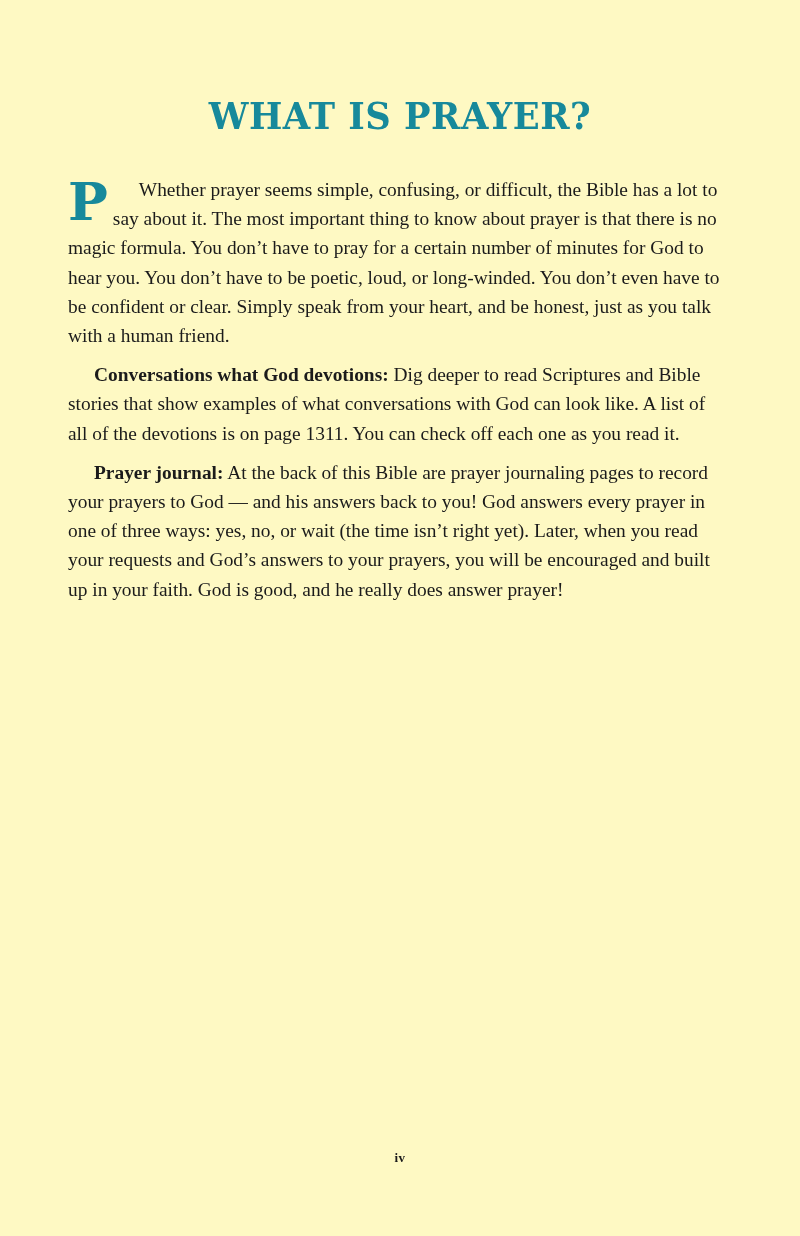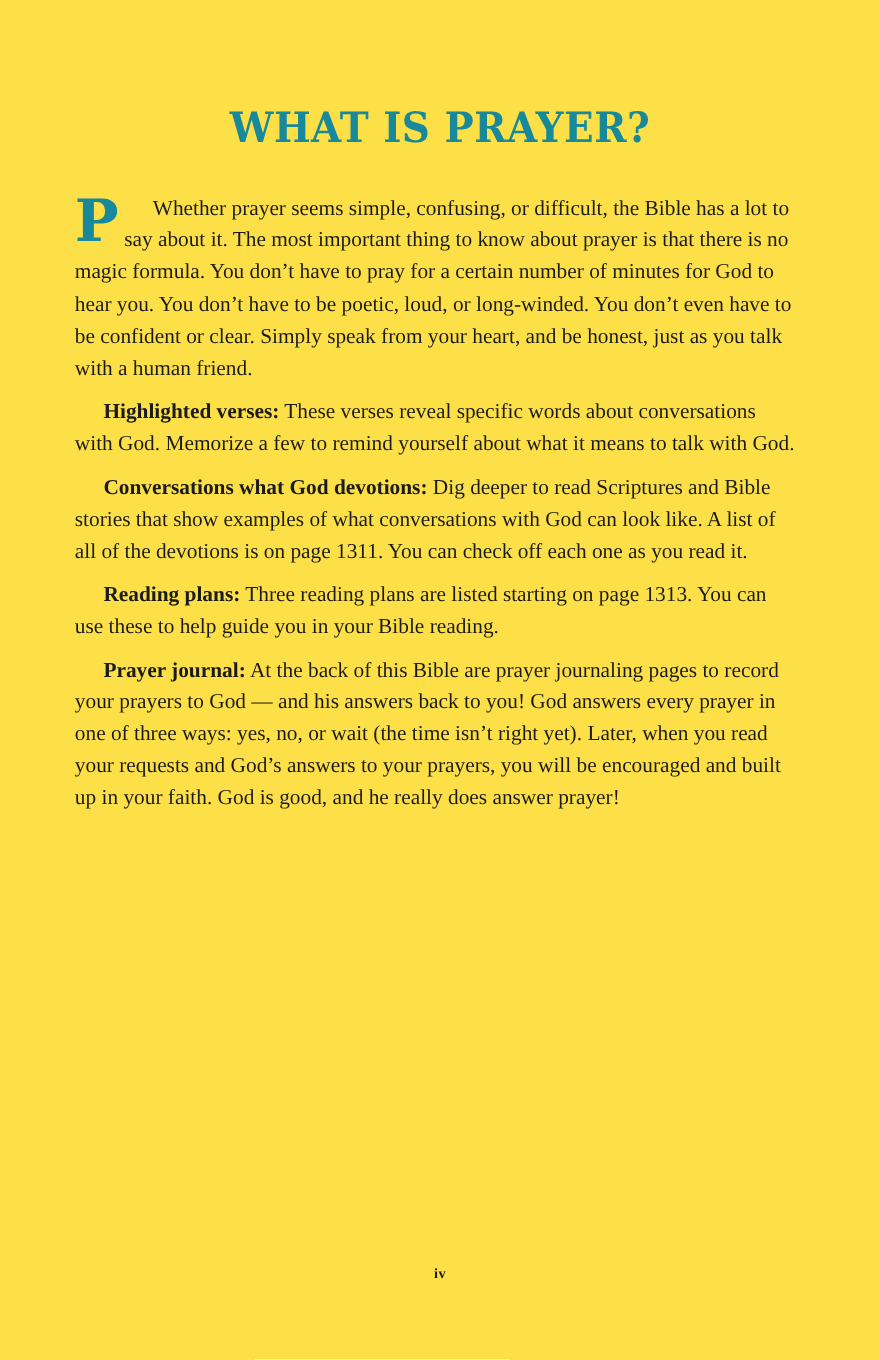--- a/index.html
+++ b/index.html
@@ -5,21 +5,21 @@
   html, body {
     margin: 0;
     padding: 0;
     background: #ffffff;
   }
 
   .page {
     position: relative;
     width: 800px;
     height: 1236px;
-    background: #fde047;
+    background: #fef9c3;
     overflow: hidden;
     box-sizing: border-box;
   }
 
   
   .page-title {
     position: absolute;
     top: 70px;
     left: 0;
     width: 800px;
@@ -99,25 +99,23 @@
 
   <h1 class="page-title">WHAT IS PRAYER?</h1>
 
   <div class="content">
 
     <p class="para lead"><span class="dropcap">P</span></p>
 
     <p class="para">Whether prayer seems simple, confusing, or difficult, the Bible has a lot to say about it. The most important thing to know about prayer is that there is no magic formula. You don’t have to pray for a certain number of minutes for God to hear you. You don’t have to be poetic, loud, or long-winded. You don’t even have to be confident or clear. Simply speak from your heart, and be honest, just as you talk with a human friend.</p>
 
 
-    <p class="para feature"><b>Highlighted verses:</b><span> These verses reveal specific words about conversations with God. Memorize a few to remind yourself about what it means to talk with God.</span></p>
 
     <p class="para feature"><b>Conversations what God devotions:</b><span> Dig deeper to read Scriptures and Bible stories that show examples of what conversations with God can look like. A list of all of the devotions is on page 1311. You can check off each one as you read it.</span></p>
 
-    <p class="para feature"><b>Reading plans:</b><span> Three reading plans are listed starting on page 1313. You can use these to help guide you in your Bible reading.</span></p>
 
     <p class="para feature"><b>Prayer journal:</b><span> At the back of this Bible are prayer journaling pages to record your prayers to God — and his answers back to you! God answers every prayer in one of three ways: yes, no, or wait (the time isn’t right yet). Later, when you read your requests and God’s answers to your prayers, you will be encouraged and built up in your faith. God is good, and he really does answer prayer!</span></p>
 
   </div>
 
   <div class="folio">iv</div>
 
 </div>
 
 </body></html>

